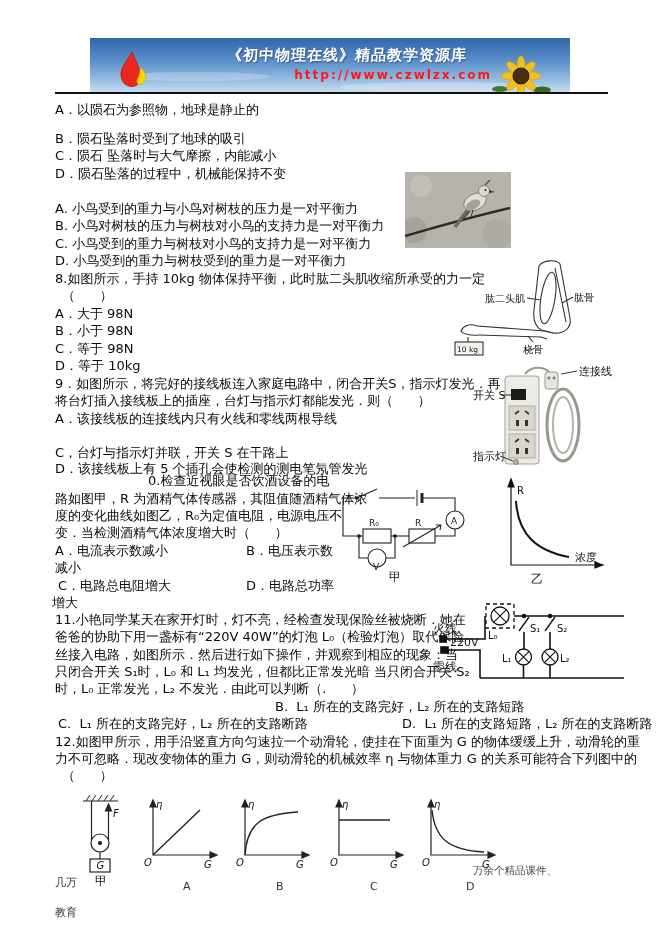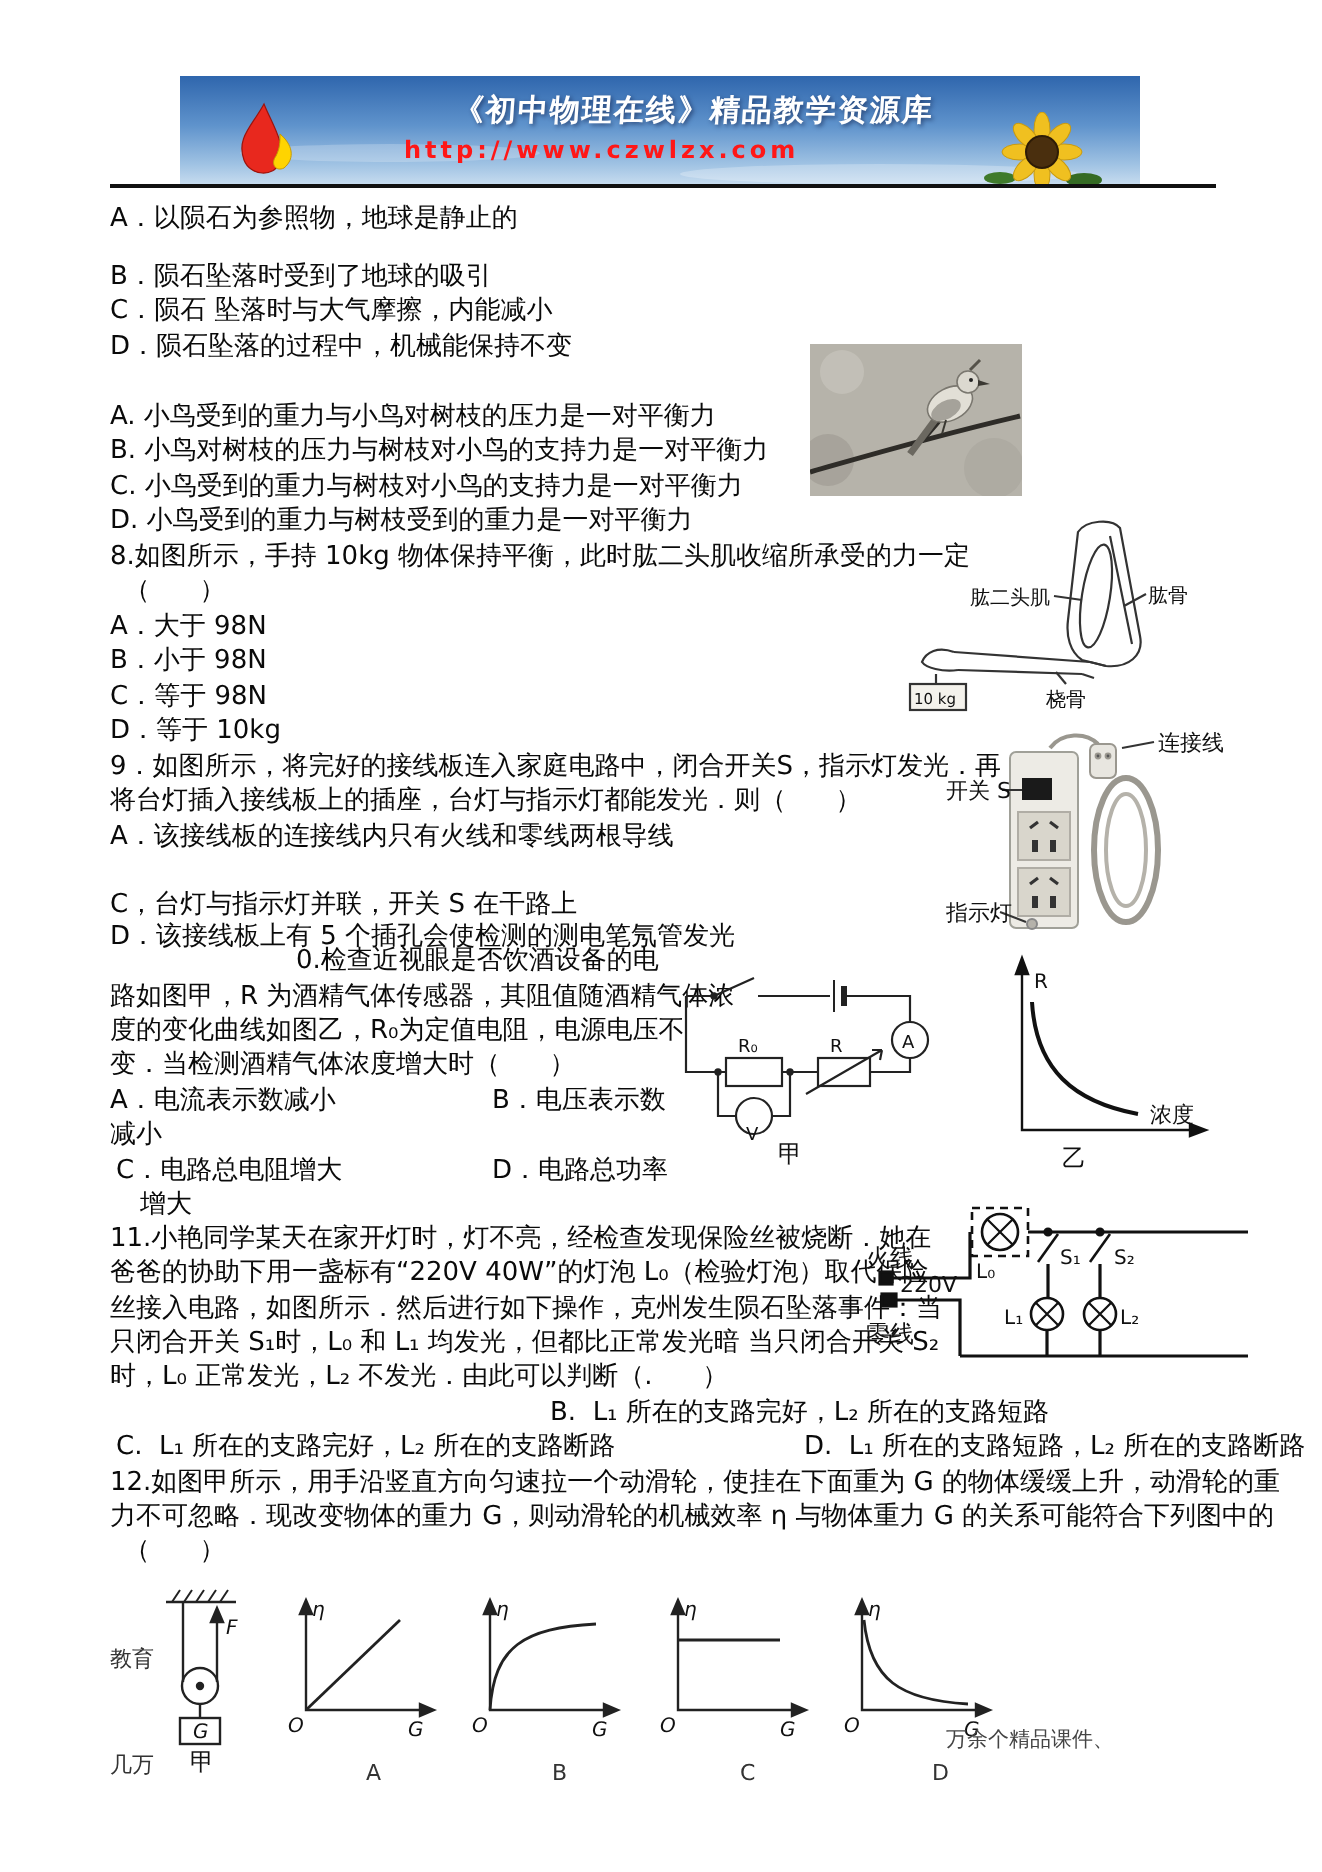--- a/index.html
+++ b/index.html
@@ -6,21 +6,21 @@
   .page{position:relative;width:661px;height:936px;background:#ffffff;overflow:hidden;
         font-family:"DejaVu Sans",sans-serif;color:#000;}
   .ln{position:absolute;font-size:13px;line-height:15px;white-space:pre;color:#0a0a0a;}
   .sm{font-size:11px;color:#333;}
   .banner{position:absolute;left:90px;top:38px;width:480px;height:55px;overflow:hidden;
           background:linear-gradient(180deg,#2f66ad 0%,#5f93cc 45%,#9fc2e3 80%,#cadef0 100%);}
   .cloud{position:absolute;background:#fff;border-radius:50%;}
   .btitle{position:absolute;left:112px;top:8px;width:290px;text-align:center;
           font-size:15px;font-weight:bold;color:#fff;letter-spacing:1px;
           transform:skewX(-4deg);text-shadow:1px 1px 2px rgba(10,20,60,.55);}
-  .burl{position:absolute;left:112px;top:30px;width:290px;text-align:left;
+  .burl{position:absolute;left:112px;top:30px;width:290px;text-align:right;
         font-size:12px;font-weight:bold;color:#ff1717;letter-spacing:2px;}
   .rule{position:absolute;left:55px;top:92px;width:553px;height:2px;background:#111;}
   svg{position:absolute;}
   svg text{font-family:"DejaVu Sans",sans-serif;fill:#111;}
   .cap{position:absolute;font-size:12px;color:#111;}
 </style>
 </head>
 <body>
 
 <div class="page">
@@ -148,21 +148,21 @@
 
   <div class="ln" style="top:473px;left:148px">0.检查近视眼是否饮酒设备的电</div>
   <div class="ln" style="top:491px;left:55px">路如图甲，R 为酒精气体传感器，其阻值随酒精气体浓</div>
   <div class="ln" style="top:508px;left:55px">度的变化曲线如图乙，R₀为定值电阻，电源电压不</div>
   <div class="ln" style="top:525px;left:55px">变．当检测酒精气体浓度增大时（      ）</div>
   <div class="ln" style="top:543px;left:55px">A．电流表示数减小</div>
   <div class="ln" style="top:543px;left:246px">B．电压表示数</div>
   <div class="ln" style="top:560px;left:55px">减小</div>
   <div class="ln" style="top:578px;left:58px">C．电路总电阻增大</div>
   <div class="ln" style="top:578px;left:246px">D．电路总功率</div>
-  <div class="ln" style="top:595px;left:70px">增大</div>
+  <div class="ln" style="top:595px;left:52px">增大</div>
 
   <svg style="left:333px;top:480px" width="132" height="104" viewBox="0 0 132 104">
     <g stroke="#222" fill="none" stroke-width="1.1">
       <path d="M10,18 L24,18 M24,18 L44,9 M46,18 L82,18"></path>
       <circle cx="24" cy="18" r="1.3" fill="#222"></circle>
       <path d="M84,10 L84,26" stroke-width="1"></path>
       <path d="M89,13 L89,23" stroke-width="3"></path>
       <path d="M89,18 L122,18 L122,31"></path>
       <circle cx="122" cy="40" r="9"></circle>
       <path d="M122,49 L122,56 L102,56"></path>
@@ -190,21 +190,21 @@
       <polygon points="100,88 92,85 92,91" fill="#111"></polygon>
       <path d="M13,24 C15,58 34,74 66,80" stroke-width="2"></path>
     </g>
     <text x="14" y="17" font-size="10">R</text>
     <text x="72" y="84" font-size="11">浓度</text>
     <text x="28" y="106" font-size="12">乙</text>
   </svg>
 
   <div class="ln" style="top:612px;left:55px">11.小艳同学某天在家开灯时，灯不亮，经检查发现保险丝被烧断．她在</div>
   <div class="ln" style="top:629px;left:55px">爸爸的协助下用一盏标有“220V 40W”的灯泡 L₀（检验灯泡）取代保险</div>
-  <div class="ln" style="top:647px;left:55px">丝接入电路，如图所示．然后进行如下操作，克州发生陨石坠落事件：当</div>
+  <div class="ln" style="top:647px;left:55px">丝接入电路，如图所示．然后进行如下操作，并观察到相应的现象：当</div>
   <div class="ln" style="top:681px;left:55px">时，L₀ 正常发光，L₂ 不发光．由此可以判断（.      ）</div>
   <div class="ln" style="top:664px;left:55px">只闭合开关 S₁时，L₀ 和 L₁ 均发光，但都比正常发光暗 当只闭合开关 S₂</div>
   <div class="ln" style="top:699px;left:275px">B.  L₁ 所在的支路完好，L₂ 所在的支路短路</div>
   <div class="ln" style="top:716px;left:58px">C.  L₁ 所在的支路完好，L₂ 所在的支路断路</div>
   <div class="ln" style="top:716px;left:402px">D.  L₁ 所在的支路短路，L₂ 所在的支路断路</div>
 
   <svg style="left:432px;top:602px" width="195" height="82" viewBox="0 0 195 82">
     <g stroke="#111" fill="none" stroke-width="1.6">
       <rect x="8" y="34" width="6" height="6" fill="#111"></rect>
       <path d="M14,37 L53,37 L53,14"></path>
@@ -302,17 +302,17 @@
     <text x="14" y="10" font-size="10" font-style="italic">η</text>
     <text x="2" y="68" font-size="10" font-style="italic">O</text>
     <text x="62" y="70" font-size="10" font-style="italic">G</text>
   </svg>
 
   <div class="ln sm" style="top:879px;left:183px">A</div>
   <div class="ln sm" style="top:879px;left:276px">B</div>
   <div class="ln sm" style="top:879px;left:370px">C</div>
   <div class="ln sm" style="top:879px;left:466px">D</div>
 
-  <div class="ln sm" style="top:822px;left:55px">教育</div>
+  <div class="ln sm" style="top:905px;left:55px">教育</div>
   <div class="ln sm" style="top:875px;left:55px">几万</div>
   <div class="ln" style="top:863px;left:473px;font-size:10.5px;color:#444">万余个精品课件、</div>
 
 </div>
 
 </body></html>

